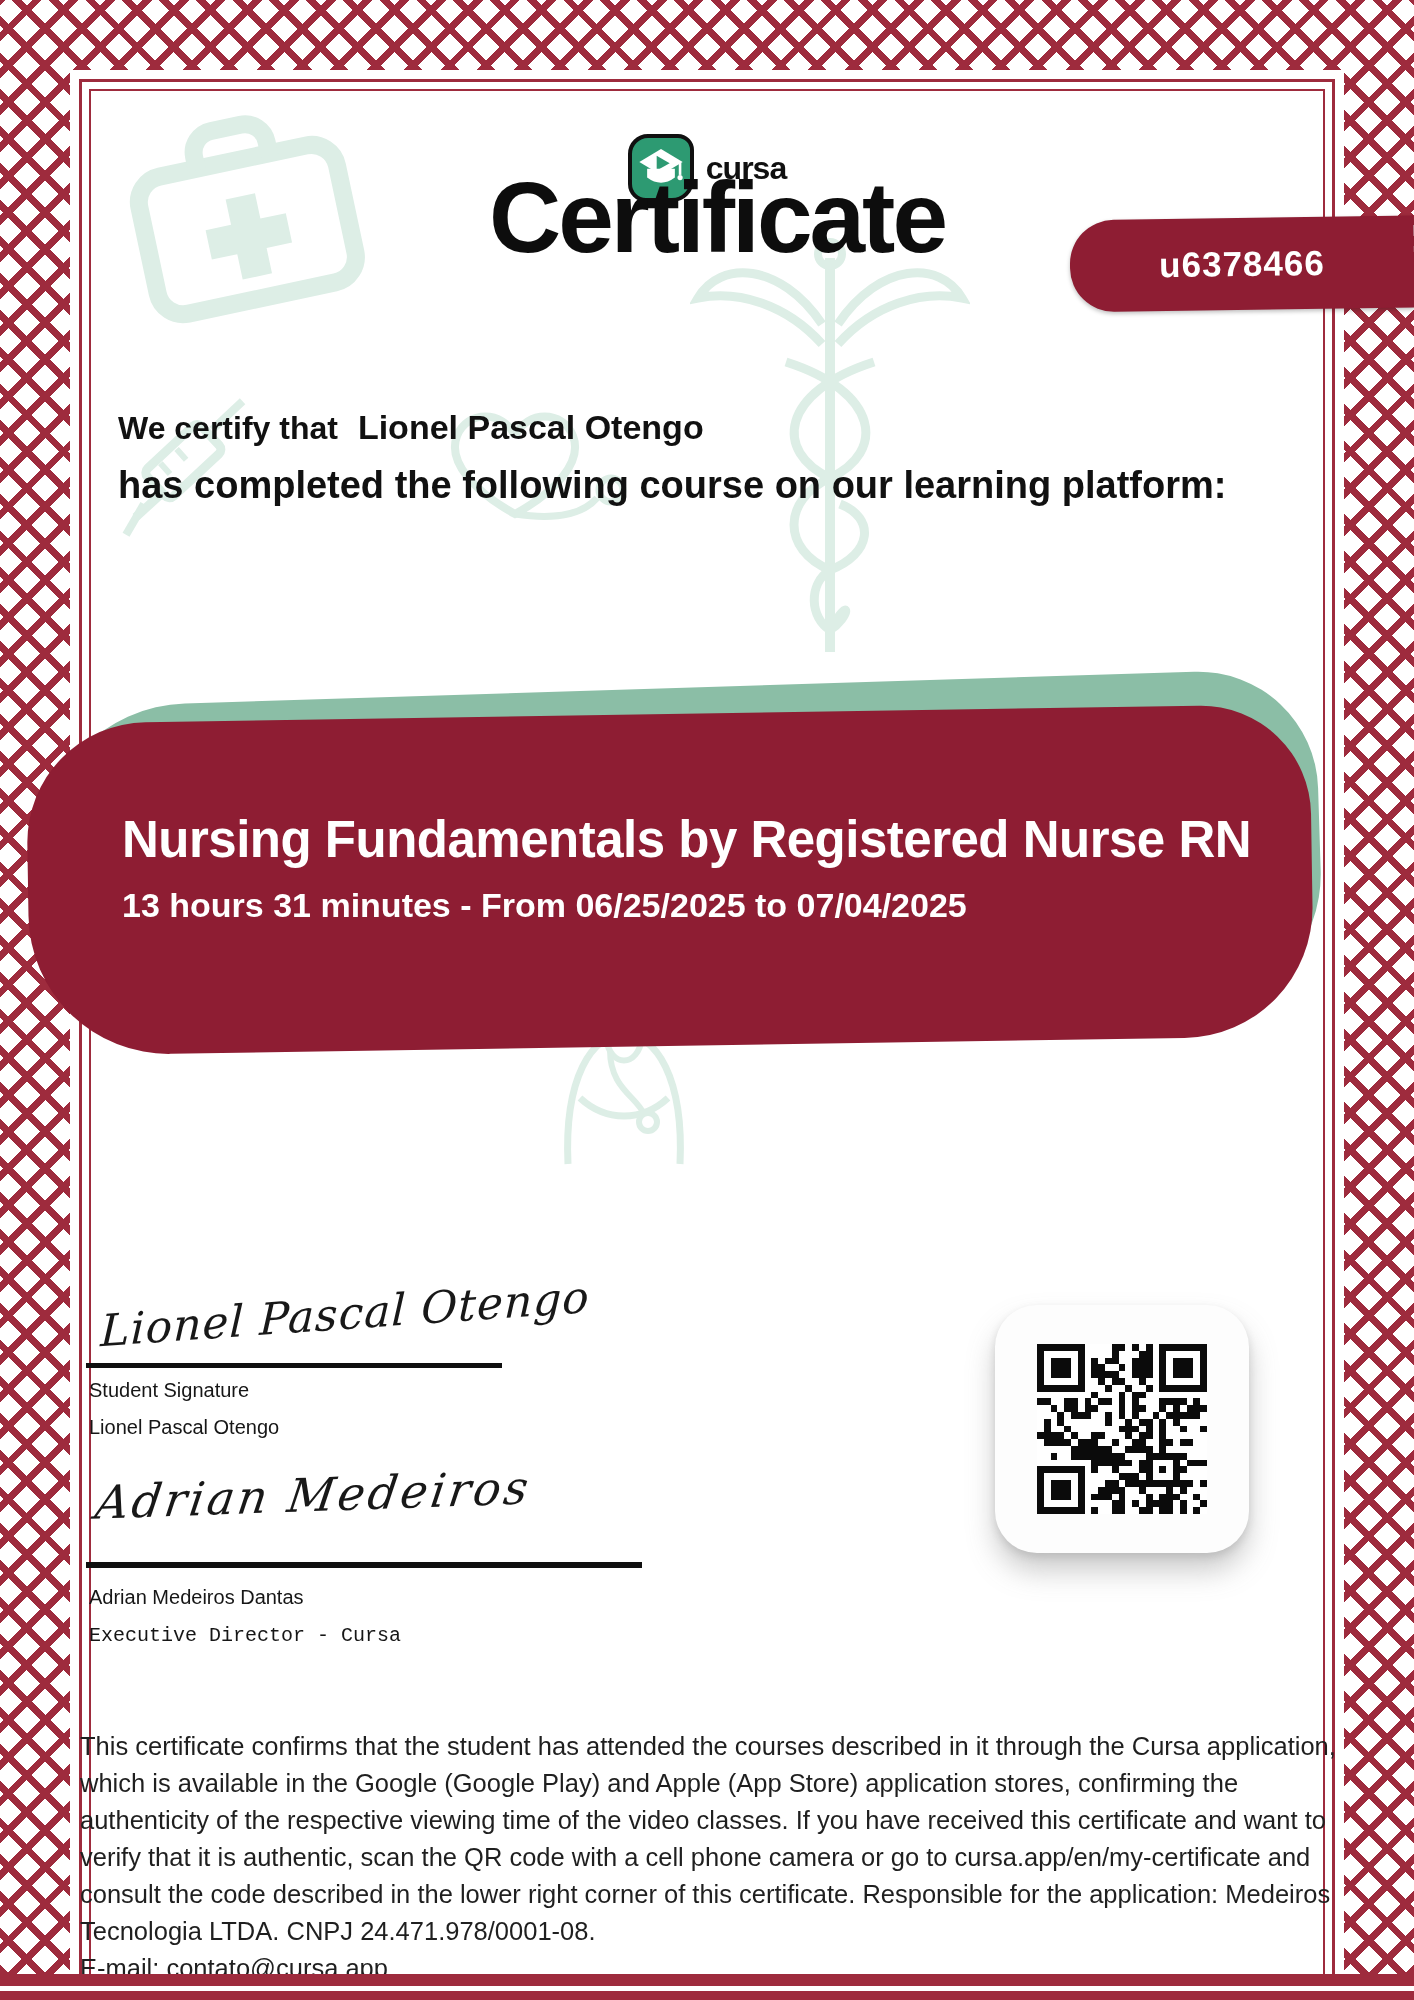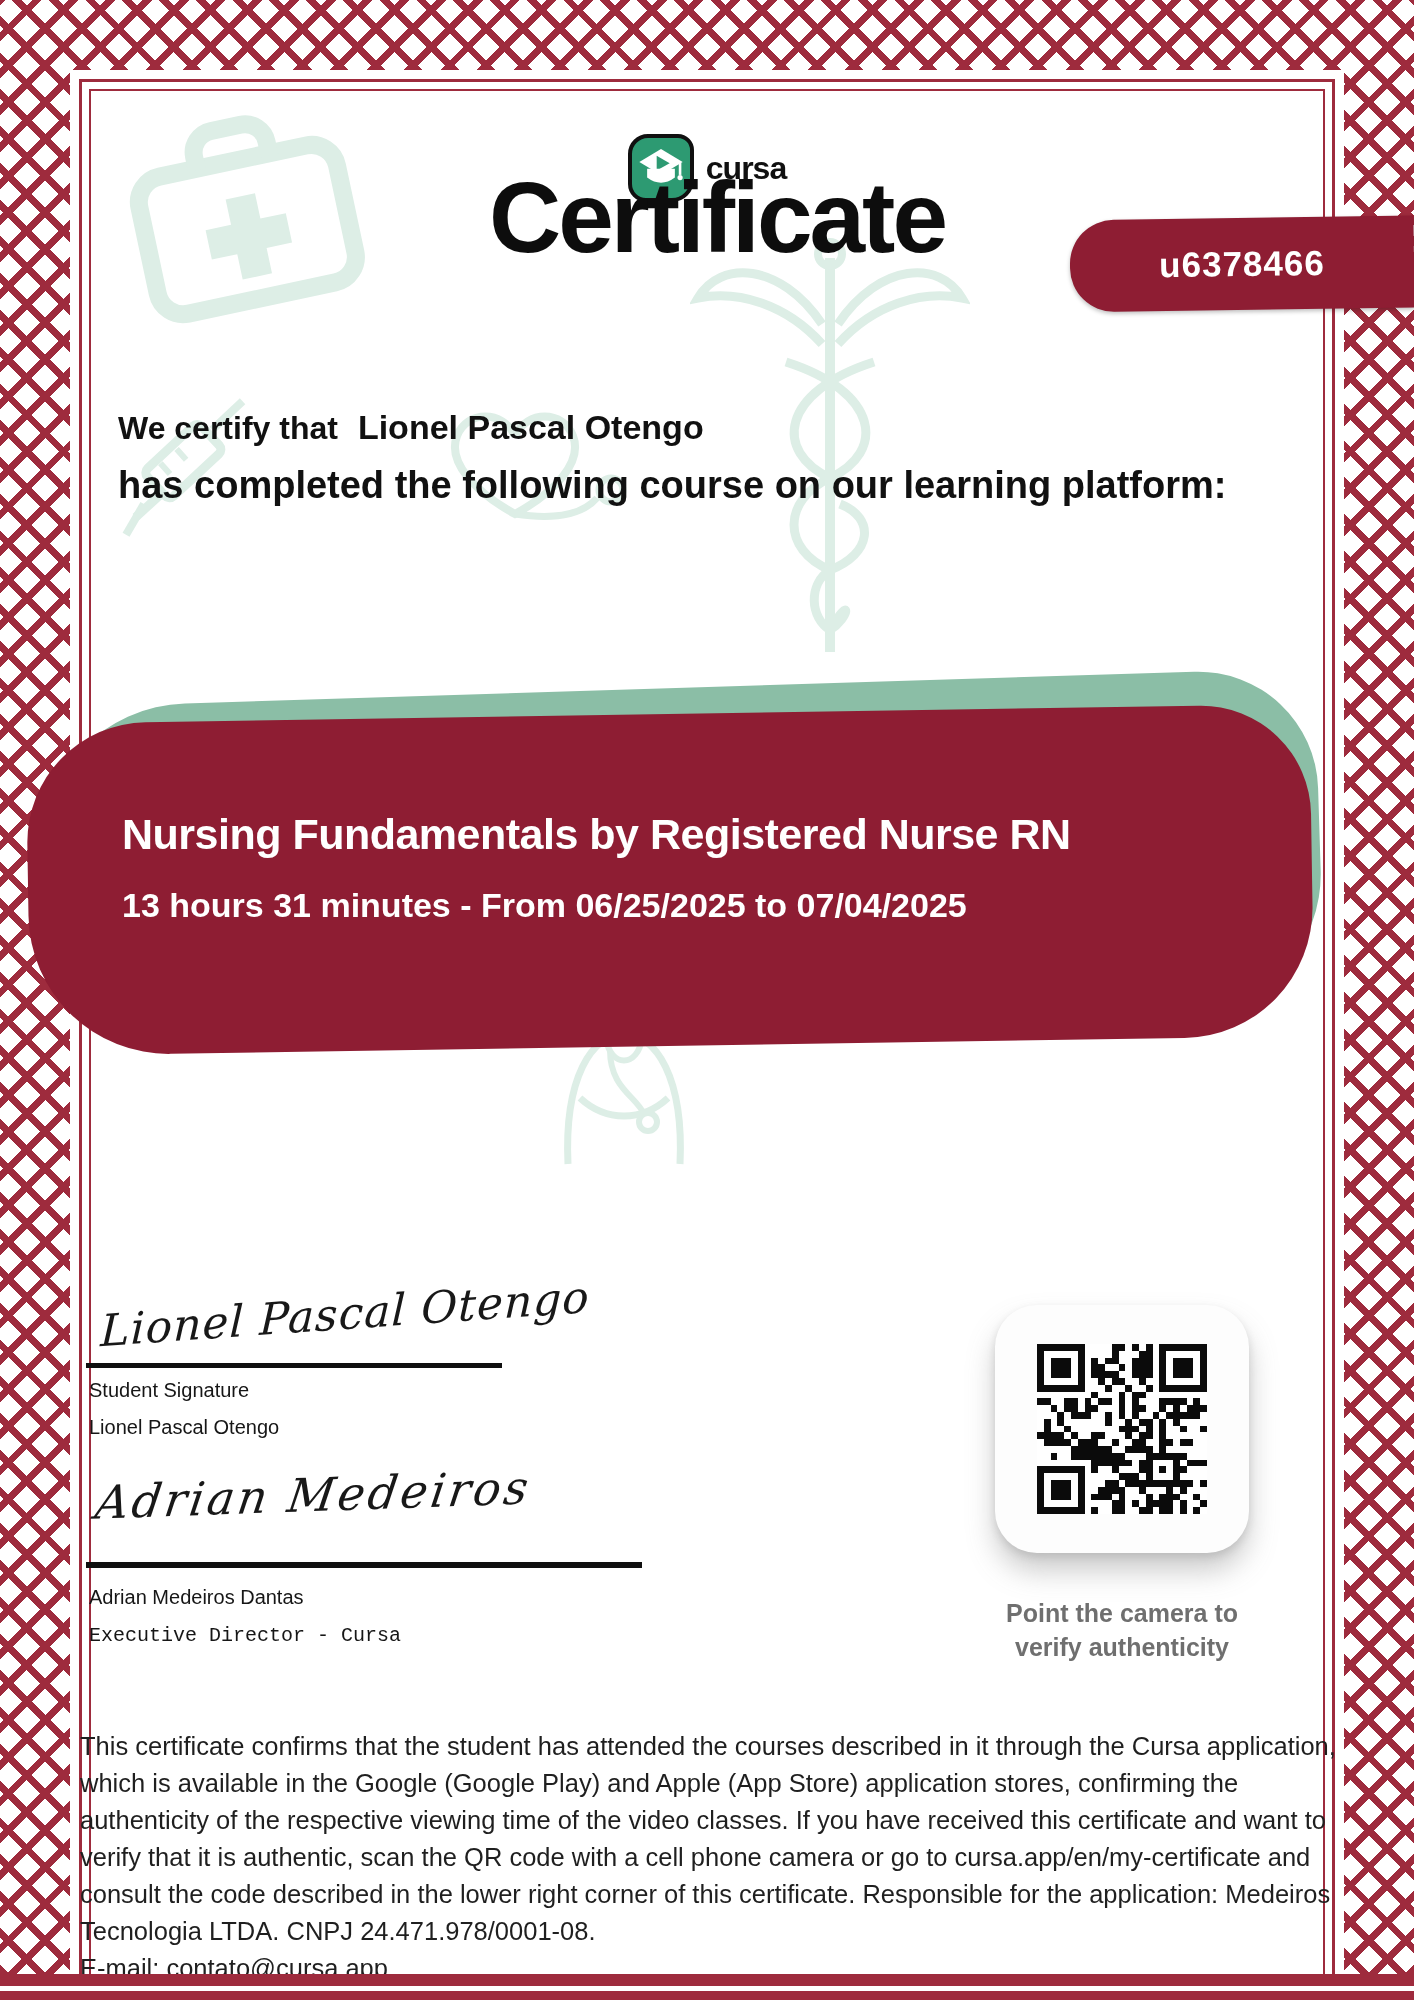--- a/index.html
+++ b/index.html
@@ -60,21 +60,21 @@
 
   
   .banner-shadow{
     position:absolute;left:40px;top:688px;width:1280px;height:342px;background:var(--teal);
     border-radius:150px 120px 140px 150px;transform:rotate(-1.8deg);z-index:4;
   }
   .banner{
     position:absolute;left:28px;top:714px;width:1284px;height:332px;background:var(--deep-red);
     border-radius:120px 110px 130px 140px;transform:rotate(-0.9deg);z-index:4;
   }
-  .course-title{position:absolute;left:122px;top:810px;z-index:5;color:#fff;font-size:43px;font-weight:800;letter-spacing:-0.5px;}
+  .course-title{position:absolute;left:122px;top:810px;z-index:5;color:#fff;font-size:51px;font-weight:800;letter-spacing:-0.5px;}
   .course-details{position:absolute;left:122px;top:886px;z-index:5;color:#fff;font-size:34px;font-weight:700;}
 
   
   .script{
     position:absolute;z-index:4;color:#181818;font-family:"DejaVu Serif",serif;font-style:italic;
     transform:rotate(-4deg) skewX(-6deg);letter-spacing:1px;
   }
   .script-1{left:100px;top:1288px;font-size:44px;}
   .script-2{left:96px;top:1468px;font-size:46px;letter-spacing:3px;transform:rotate(-2deg) skewX(-10deg);}
   .sig-line-1{position:absolute;left:86px;top:1363px;width:416px;height:5px;background:#0f0f0f;z-index:4;}
@@ -435,24 +435,20 @@
         <rect x="19" y="1" width="5" height="5" fill="#ffffff"></rect>
         <rect x="20" y="2" width="3" height="3" fill="#0b0b0b"></rect>
         <rect x="0" y="18" width="7" height="7" fill="#0b0b0b"></rect>
         <rect x="1" y="19" width="5" height="5" fill="#ffffff"></rect>
         <rect x="2" y="20" width="3" height="3" fill="#0b0b0b"></rect>
         <rect x="16" y="16" width="5" height="5" fill="#0b0b0b"></rect>
         <rect x="17" y="17" width="3" height="3" fill="#ffffff"></rect>
         <rect x="18" y="18" width="1" height="1" fill="#0b0b0b"></rect>
       </svg>
   </div>
-  <div class="qr-caption">
-    <div>Point the camera to</div>
-    <div>verify authenticity</div>
-  </div>
 
   <div class="footer">
     <div>This certificate confirms that the student has attended the courses described in it through the Cursa application, which is available in the Google (Google Play) and Apple (App Store) application stores, confirming the authenticity of the respective viewing time of the video classes. If you have received this certificate and want to verify that it is authentic, scan the QR code with a cell phone camera or go to cursa.app/en/my-certificate and consult the code described in the lower right corner of this certificate. Responsible for the application: Medeiros Tecnologia LTDA. CNPJ 24.471.978/0001-08.</div>
     <div>E-mail: contato@cursa.app</div>
   </div>
 
   <div class="bottom-bar-1"></div>
   <div class="bottom-bar-2"></div>
 </div>
 

